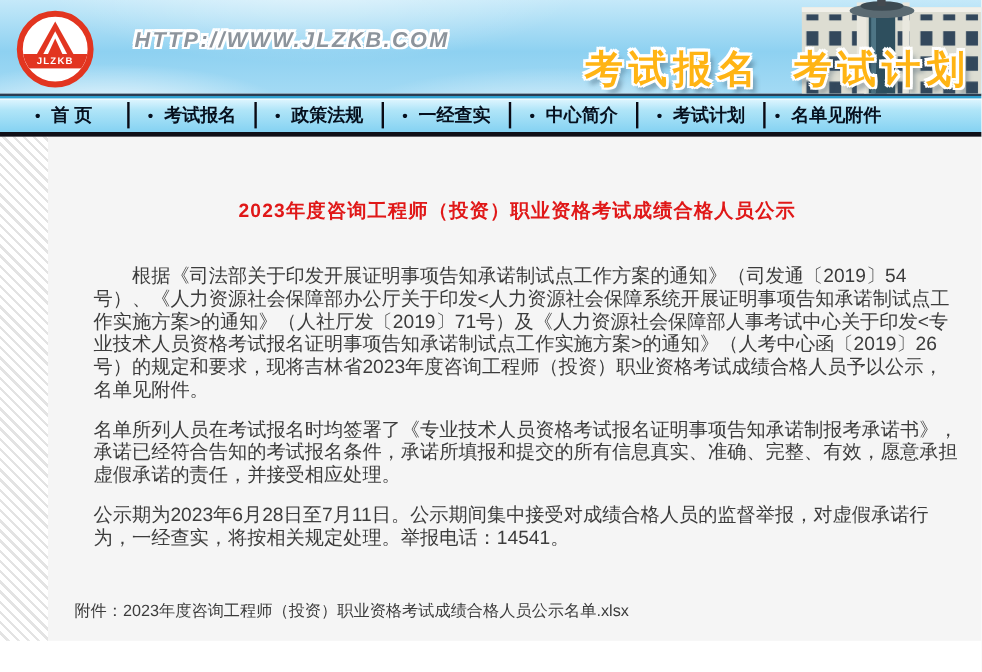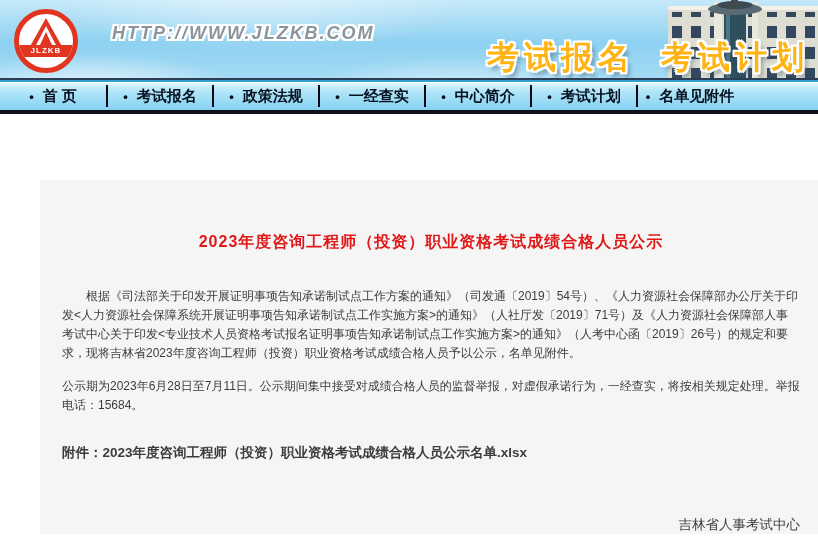--- a/index.html
+++ b/index.html
@@ -62,35 +62,35 @@
   }
   .nav-item {
     width: 106px; height: 22px; display: flex; align-items: center; justify-content: center;
     gap: 9px; text-decoration: none; color: #06101e; font-size: 15px; font-weight: bold;
     cursor: pointer; white-space: nowrap;
   }
   .nav-item + .nav-item { border-left: 2px solid #0a0a14; }
   .nav-bullet { font-size: 13px; line-height: 1; }
 
   
-  .page-body { display: flex; height: 420px; align-items: flex-end; }
+  .page-body { display: flex; height: 420px; }
   .side-hatch {
     width: 40px; flex: 0 0 40px;
     background: repeating-linear-gradient(45deg, #ffffff 0 4px, #e3e3e3 4px 6px);
   }
   .content { flex: 1; background: #f5f5f5; padding: 0 18px 0 22px; }
 
   .article-title {
     margin: 0; padding-top: 52px; text-align: center;
     color: #e01818; font-size: 16px; font-weight: bold; letter-spacing: 1px;
   }
-  .article-text { margin-top: 34px; color: #3c3c3c; font-size: 12px; line-height: 19px; }
+  .article-text { margin-top: 34px; color: #3c3c3c; font-size: 16px; line-height: 19px; margin-left: 16px; }
   .article-text p { margin: 0 0 14px 0; }
   .article-text p.indent { text-indent: 2em; }
-  .attachment { margin-top: 29px; color: #3c3c3c; font-size: 13.5px; cursor: pointer; font-weight: bold; }
+  .attachment { margin-top: 42px; color: #3c3c3c; font-size: 13.5px; cursor: pointer; }
   .sign-block { margin-top: 54px; text-align: right; color: #3c3c3c; font-size: 13.5px; }
 </style>
 </head>
 <body>
 
 <div class="banner">
 
   <div class="building">
     <svg width="150" height="102" viewBox="0 0 150 102">
       <rect x="0" y="6" width="150" height="96" fill="#ddddd2"></rect>
@@ -164,21 +164,22 @@
 </div>
 
 <div class="page-body">
   <div class="side-hatch"></div>
 
   <div class="content">
     <h1 class="article-title">2023年度咨询工程师（投资）职业资格考试成绩合格人员公示</h1>
 
     <div class="article-text">
       <p class="indent">根据《司法部关于印发开展证明事项告知承诺制试点工作方案的通知》（司发通〔2019〕54号）、《人力资源社会保障部办公厅关于印发&lt;人力资源社会保障系统开展证明事项告知承诺制试点工作实施方案&gt;的通知》（人社厅发〔2019〕71号）及《人力资源社会保障部人事考试中心关于印发&lt;专业技术人员资格考试报名证明事项告知承诺制试点工作实施方案&gt;的通知》（人考中心函〔2019〕26号）的规定和要求，现将吉林省2023年度咨询工程师（投资）职业资格考试成绩合格人员予以公示，名单见附件。</p>
-      <p>公示期为2023年6月28日至7月11日。公示期间集中接受对成绩合格人员的监督举报，对虚假承诺行为，一经查实，将按相关规定处理。举报电话：15684。</p>
+      <p>名单所列人员在考试报名时均签署了《专业技术人员资格考试报名证明事项告知承诺制报考承诺书》，承诺已经符合告知的考试报名条件，承诺所填报和提交的所有信息真实、准确、完整、有效，愿意承担虚假承诺的责任，并接受相应处理。</p>
+      <p>公示期为2023年6月28日至7月11日。公示期间集中接受对成绩合格人员的监督举报，对虚假承诺行为，一经查实，将按相关规定处理。举报电话：14541。</p>
     </div>
 
     <div class="attachment">附件：2023年度咨询工程师（投资）职业资格考试成绩合格人员公示名单.xlsx</div>
 
     <div class="sign-block">
       <div>吉林省人事考试中心</div>
 
     </div>
   </div>
 </div>

